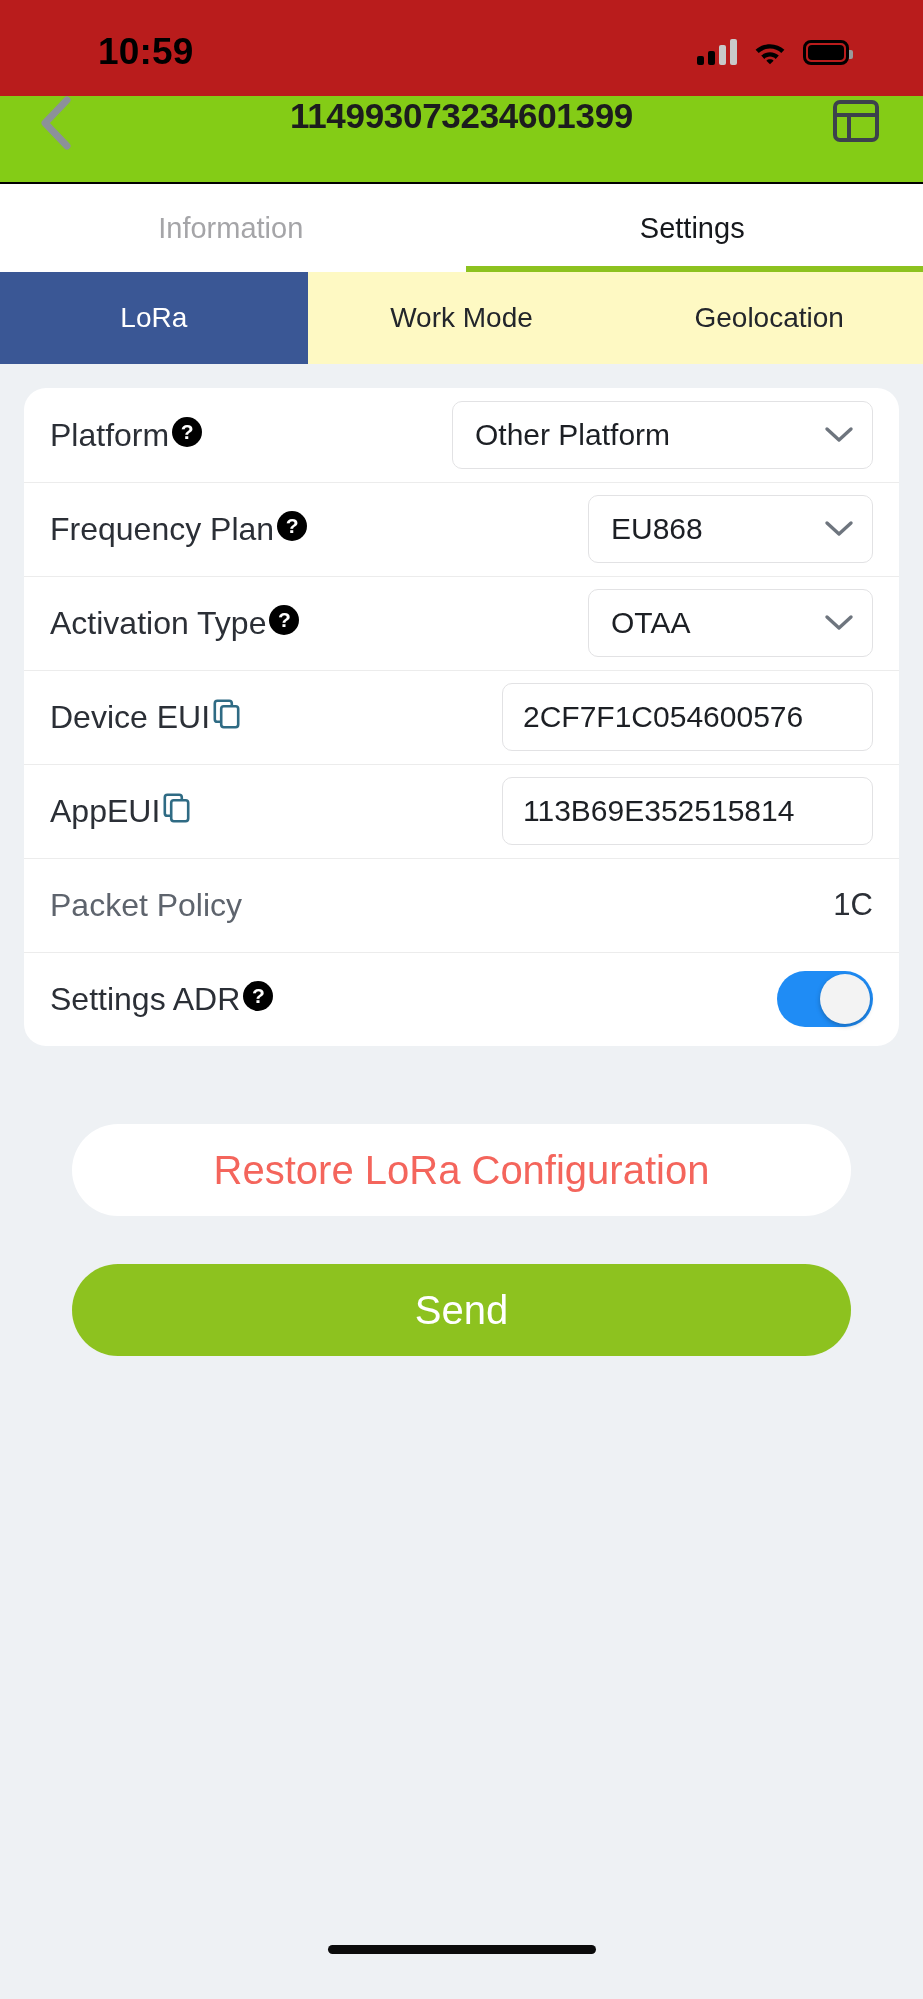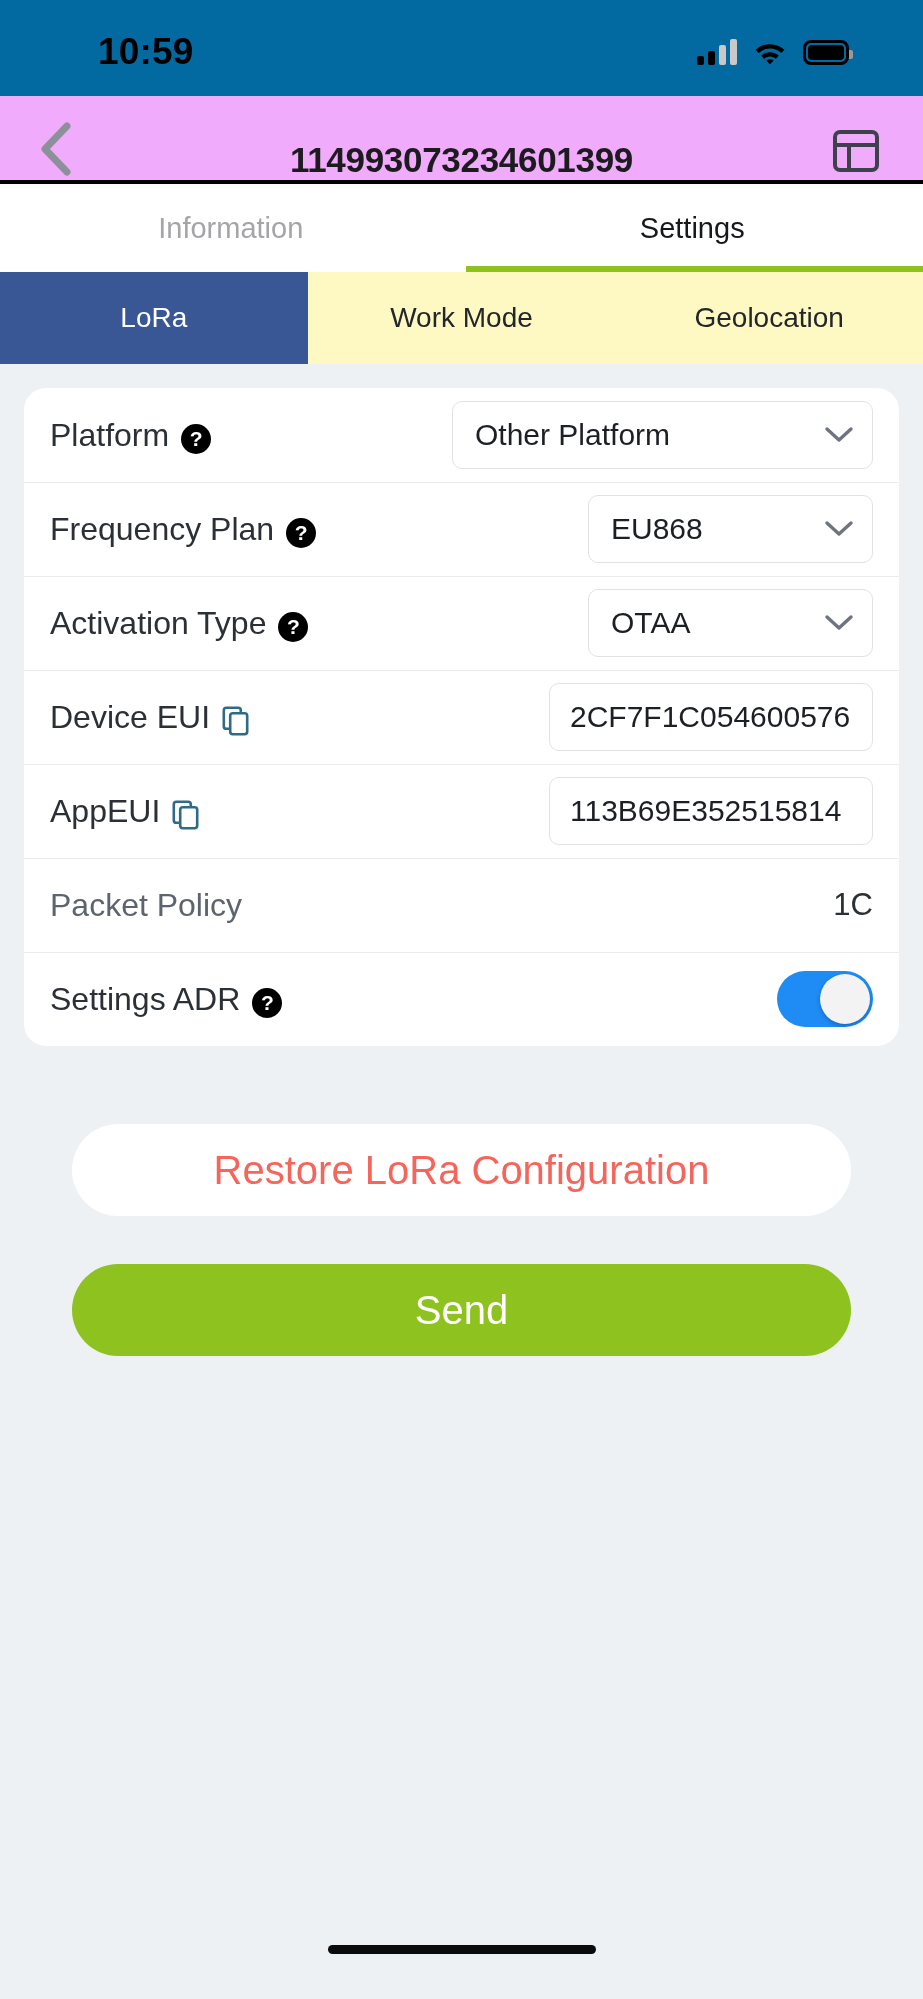--- a/index.html
+++ b/index.html
@@ -6,21 +6,21 @@
   html, body {
     width: 923px; height: 1999px;
     background: #ffffff;
     font-family: "Liberation Sans", sans-serif;
     -webkit-font-smoothing: antialiased;
   }
   .phone { width: 923px; height: 1999px; position: relative; background: #eef1f4; display: flex; flex-direction: column; }
 
   
   .statusbar {
-    height: 96px; background: #0369a1;
+    height: 96px; background: #b91c1c;
     display: flex; align-items: center; justify-content: space-between;
     padding: 0 56px 0 0; position: relative; flex: none;
   }
   .status-time {
     font-size: 37px; font-weight: 700; color: #000;
     letter-spacing: 0.2px; margin-left: 98px; margin-top: 8px;
   }
   .status-icons { display: flex; align-items: center; gap: 16px; margin-top: 8px; margin-right: 18px; }
   .sig { display: flex; align-items: flex-end; gap: 4px; height: 26px; }
   .sig i { display: block; width: 7px; background: #000; border-radius: 2px; }
@@ -28,22 +28,22 @@
   .sig i:nth-child(2) { height: 14px; }
   .sig i:nth-child(3) { height: 20px; background: #c9c9c9; }
   .sig i:nth-child(4) { height: 26px; background: #c9c9c9; }
   .wifi { width: 34px; height: 26px; position: relative; }
   .batt { width: 46px; height: 25px; border: 3px solid #000; border-radius: 8px; position: relative; padding: 2px; }
   .batt .fill { width: 100%; height: 100%; background: #000; border-radius: 4px; }
   .batt:after { content: ""; position: absolute; right: -7px; top: 7px; width: 4px; height: 9px; background: #9a9a9a; border-radius: 0 2px 2px 0; }
 
   
   .navbar {
-    height: 88px; background: #f0abfc; display: flex; align-items: flex-end;
-    position: relative; flex: none; border-bottom: 4px solid #000000;
+    height: 88px; background: #84cc16; display: flex; align-items: flex-start;
+    position: relative; flex: none; border-bottom: 2px solid #000000;
   }
   .nav-back { width: 110px; display: flex; align-items: center; justify-content: center; cursor: pointer; }
   .nav-title {
     position: absolute; left: 0; right: 0; text-align: center;
     font-size: 35px; font-weight: 700; color: #1c1c1e; letter-spacing: -0.3px;
     pointer-events: none;
   }
   .nav-right { margin-left: auto; margin-right: 42px; display: flex; align-items: center; z-index: 2; cursor: pointer; }
 
   
@@ -74,21 +74,21 @@
   .row {
     display: flex; align-items: center; justify-content: space-between;
     padding: 0 26px; min-height: 94px; position: relative;
   }
   .row + .row:before {
     content: ""; position: absolute; left: 0; right: 0; top: 0;
     height: 1px; background: #ececec;
   }
   .row.tall { min-height: 100px; }
   .label {
-    display: flex; align-items: flex-end; gap: 12px;
+    display: flex; align-items: flex-start; gap: 3px;
     font-size: 32px; color: #2b2f36; white-space: nowrap;
   }
   .label.muted { color: #5e646d; }
   .help {
     width: 30px; height: 30px; border-radius: 50%; background: #000;
     color: #fff; font-size: 21px; font-weight: 700;
     display: inline-flex; align-items: center; justify-content: center;
     flex: none; cursor: pointer;
   }
   .copy-icon { display: inline-flex; align-items: center; cursor: pointer; }
@@ -97,21 +97,21 @@
     border: 1px solid #e2e2e4; border-radius: 10px; background: #fff;
     height: 68px; display: flex; align-items: center; justify-content: space-between;
     padding: 0 18px 0 22px; font-size: 30px; color: #1c1f24; cursor: pointer;
   }
   .select .chev { margin-left: 18px; display: flex; align-items: center; }
   .sel-platform { width: 421px; }
   .sel-freq, .sel-act { width: 285px; }
 
   .textbox {
     border: 1px solid #e2e2e4; border-radius: 10px; background: #fff;
-    min-height: 68px; width: 324px; display: flex; align-items: center;
+    min-height: 68px; width: 371px; display: flex; align-items: center;
     padding: 10px 20px; font-size: 30px; color: #1c1f24; cursor: text;
     line-height: 1.32; word-break: break-all;
   }
   .textbox.two { min-height: 100px; }
 
   .readonly-value { font-size: 31px; color: #2b2f36; }
 
   .toggle {
     width: 96px; height: 56px; border-radius: 28px; background: #1f8cf5;
     position: relative; cursor: pointer; flex: none;

